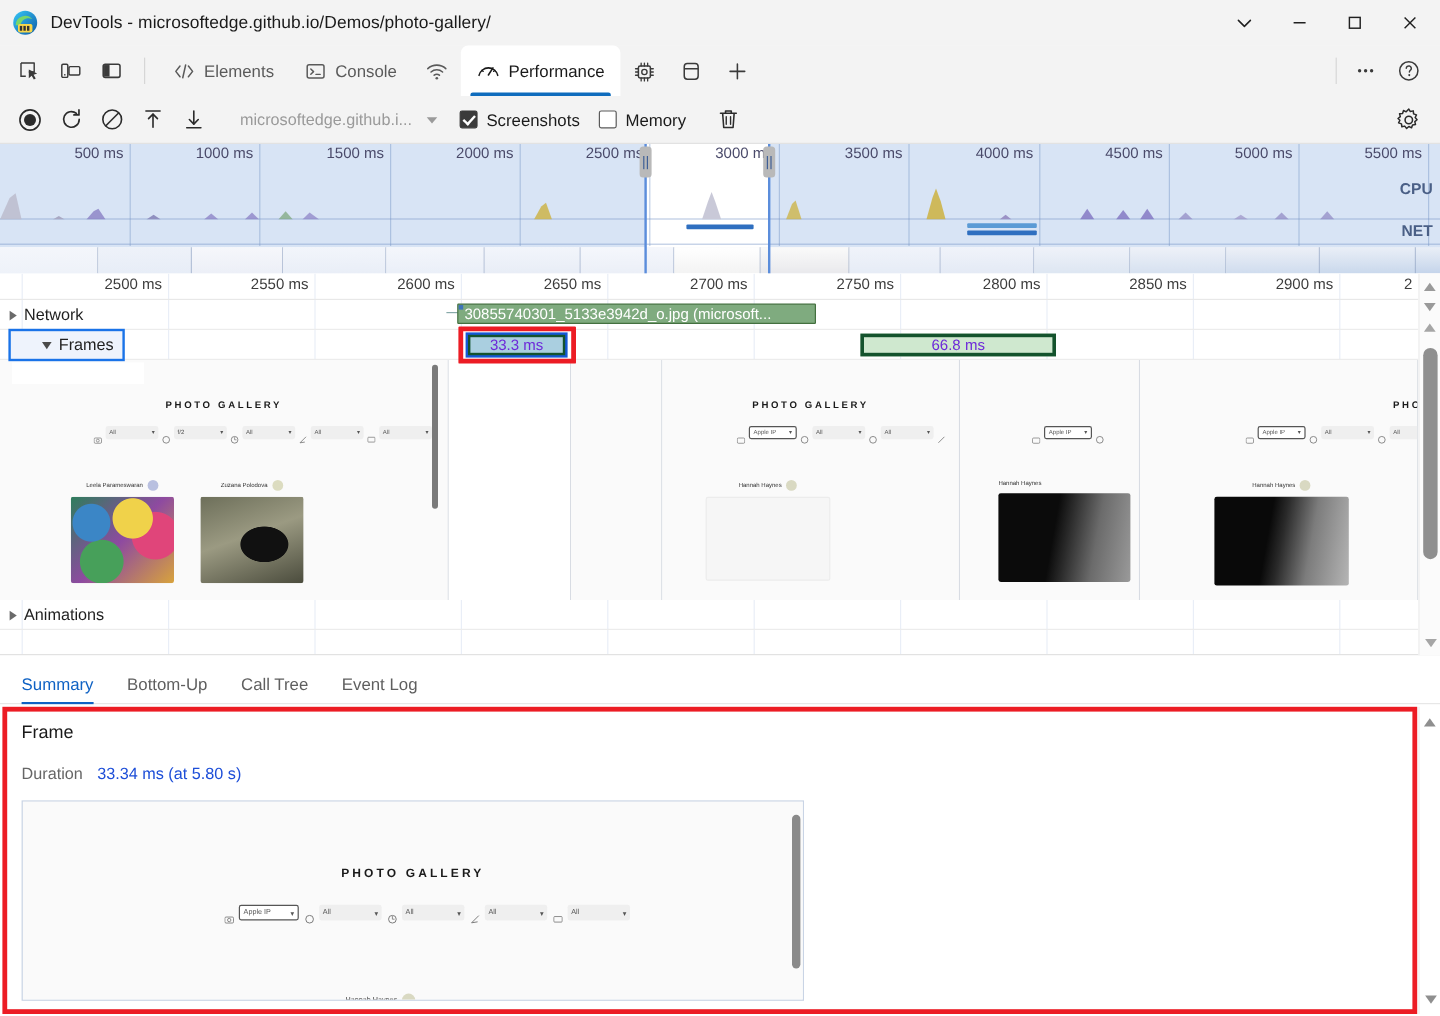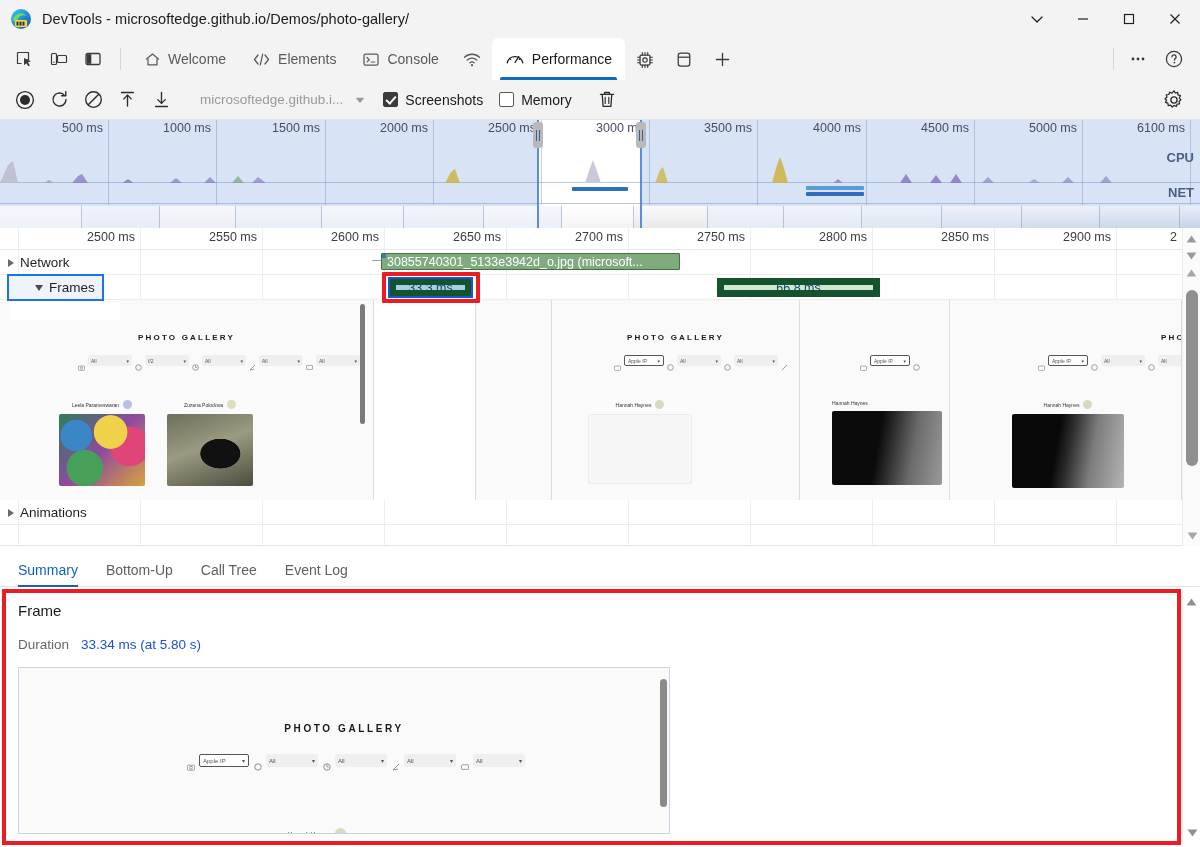--- a/index.html
+++ b/index.html
@@ -234,22 +234,22 @@
   }
   .netchip::before {
     content: ""; position: absolute; left: 0; top: 0;
     width: 4px; height: 4px; background: #3e74b8;
   }
   .netwhisker {
     position: absolute; top: 10px; height: 1px; background: #8aa; z-index: 2;
   }
   .framechip {
     position: absolute; height: 19px; top: 3px;
-    background: #cfe8cf; border: 7px solid #14532d;
-    font-size: 12.5px; color: #0c4a6e;
+    background: #cfe8cf; border: 3px solid #14532d;
+    font-size: 12.5px; color: #6d28d9;
     display: flex; align-items: center; justify-content: center;
     z-index: 3; overflow: hidden; white-space: nowrap;
   }
   .framechip.selected {
     background: #aacfe0; outline: 2.5px solid #1558d6; outline-offset: -1px;
   }
   .annotate-red {
     position: absolute; border: 4px solid #ec1c24;
     z-index: 9; pointer-events: none; border-radius: 1px;
   }
@@ -425,29 +425,20 @@
       <div class="ticon">
         <svg width="20" height="20" viewBox="0 0 20 20">
             <rect x="3" y="4.5" width="14" height="11" rx="1.6" stroke="#3a3a3a" stroke-width="1.3" fill="none"></rect>
             <rect x="3.7" y="5.2" width="4.6" height="9.6" fill="#3a3a3a"></rect>
           </svg>
       </div>
     </div>
     <div class="tb-sep"></div>
     <div class="tabs">
 
-      <div class="tab">
-        <span class="tab-ico">
-          <svg width="17" height="17" viewBox="0 0 17 17">
-              <path d="M2.5 8L8.5 3l6 5" stroke="#5a5a5a" stroke-width="1.25" fill="none" stroke-linecap="round" stroke-linejoin="round"></path>
-              <path d="M4 7.6v6.2h9V7.6" stroke="#5a5a5a" stroke-width="1.25" fill="none" stroke-linejoin="round"></path>
-            </svg>
-        </span>
-        <span>Welcome</span>
-      </div>
 
       <div class="tab">
         <span class="tab-ico">
           <svg width="19" height="17" viewBox="0 0 19 17">
               <path d="M6 4L2.5 8.5 6 13" stroke="#5a5a5a" stroke-width="1.25" fill="none" stroke-linecap="round" stroke-linejoin="round"></path>
               <path d="M13 4l3.5 4.5L13 13" stroke="#5a5a5a" stroke-width="1.25" fill="none" stroke-linecap="round" stroke-linejoin="round"></path>
               <path d="M10.7 3.2L8.3 13.8" stroke="#5a5a5a" stroke-width="1.25" stroke-linecap="round"></path>
             </svg>
         </span>
         <span>Elements</span>
@@ -619,21 +610,21 @@
       <div class="ov-tick" style="left:108px;">500 ms</div>
       <div class="ov-tick" style="left:216px;">1000 ms</div>
       <div class="ov-tick" style="left:325px;">1500 ms</div>
       <div class="ov-tick" style="left:433px;">2000 ms</div>
       <div class="ov-tick" style="left:541px;">2500 ms</div>
       <div class="ov-tick" style="left:649px;">3000 ms</div>
       <div class="ov-tick" style="left:757px;">3500 ms</div>
       <div class="ov-tick" style="left:866px;">4000 ms</div>
       <div class="ov-tick" style="left:974px;">4500 ms</div>
       <div class="ov-tick" style="left:1082px;">5000 ms</div>
-      <div class="ov-tick" style="left:1190px;">6100 ms</div>
+      <div class="ov-tick" style="left:1190px;">5500 ms</div>
     </div>
 
     <div class="ov-cpu-area">
       <div class="ov-label" style="top:7px;">CPU</div>
       <div class="ov-baseline" style="top:39px;"></div>
       <svg width="1200" height="40" viewBox="0 0 1200 40" style="position:absolute;top:0;left:0;">
         <path d="M0 40 L8 22 L13 18 L18 40 Z" fill="#bcbccc" opacity="0.85"></path>
         <path d="M44 40 L49 37 L54 40 Z" fill="#a9a9c4"></path>
         <path d="M72 40 L78 33 L82 31 L88 40 Z" fill="#8a7fc4" opacity="0.8"></path>
         <path d="M122 40 L128 36 L134 40 Z" fill="#9090c0"></path>

